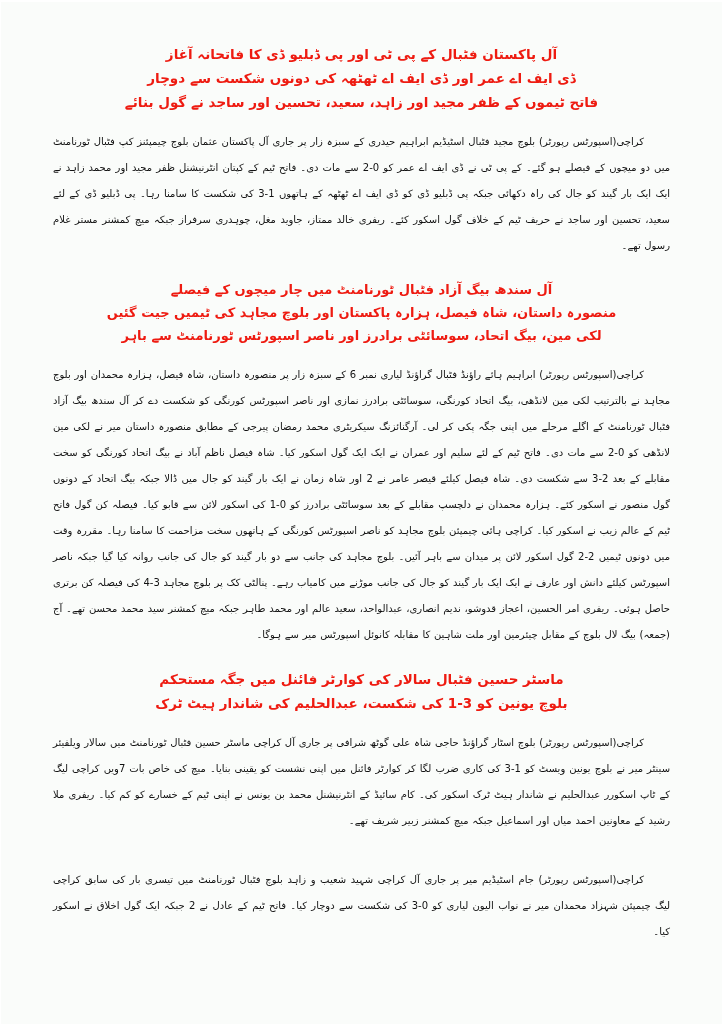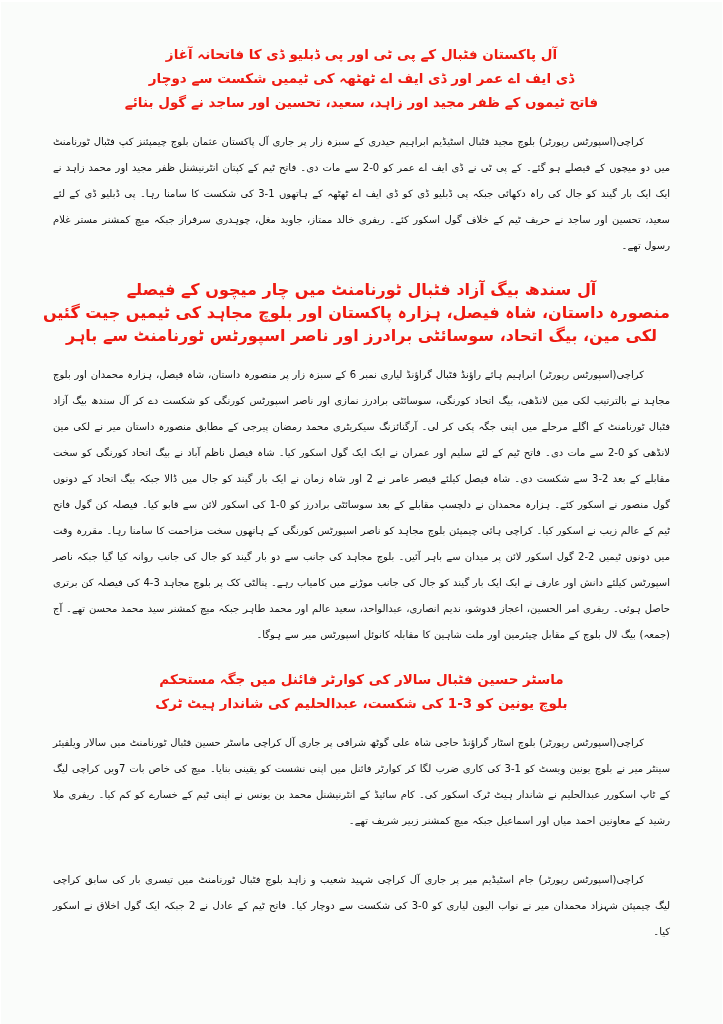--- a/index.html
+++ b/index.html
@@ -35,21 +35,21 @@
     font-family: "DejaVu Sans", sans-serif;
     font-weight: 700;
     font-size: 13.5px;
     line-height: 24px;
     letter-spacing: 0px;
     white-space: nowrap;
     direction: rtl;
     unicode-bidi: isolate;
   }
   .headline-line.small {
-    font-size: 16px;
+    font-size: 13px;
     line-height: 23px;
   }
   
   .body-para {
     color: #111111;
     font-family: "DejaVu Sans", sans-serif;
     font-size: 10px;
     line-height: 26px;
     text-align: justify;
     text-align-last: right;
@@ -63,21 +63,21 @@
   .spacer-md { height: 15px; }
   .spacer-lg { height: 20px; }
 </style>
 </head>
 <body>
 
 <div class="page doc">
 
   <div class="headline-block">
     <div class="headline-line">آل پاکستان فٹبال کے پی ٹی اور پی ڈبلیو ڈی کا فاتحانہ آغاز</div>
-    <div class="headline-line">ڈی ایف اے عمر اور ڈی ایف اے ٹھٹھہ کی ٹیمیں شکست سے دوچار</div>
+    <div class="headline-line">ڈی ایف اے عمر اور ڈی ایف اے ٹھٹھہ کی دونوں شکست سے دوچار</div>
     <div class="headline-line">فاتح ٹیموں کے ظفر مجید اور زاہد، سعید، تحسین اور ساجد نے گول بنائے</div>
   </div>
 
   <div class="spacer-sm"></div>
 
   <p class="body-para">کراچی(اسپورٹس رپورٹر) بلوچ مجید فٹبال اسٹیڈیم ابراہیم حیدری کے سبزہ زار پر جاری آل پاکستان عثمان بلوچ چیمپئنز کپ فٹبال ٹورنامنٹ میں دو میچوں کے فیصلے ہو گئے۔ کے پی ٹی نے ڈی ایف اے عمر کو 0-2 سے مات دی۔ فاتح ٹیم کے کپتان انٹرنیشنل ظفر مجید اور محمد زاہد نے ایک ایک بار گیند کو جال کی راہ دکھائی جبکہ پی ڈبلیو ڈی کو ڈی ایف اے ٹھٹھہ کے ہاتھوں 1-3 کی شکست کا سامنا رہا۔ پی ڈبلیو ڈی کے لئے سعید، تحسین اور ساجد نے حریف ٹیم کے خلاف گول اسکور کئے۔ ریفری خالد ممتاز، جاوید مغل، چوہدری سرفراز جبکہ میچ کمشنر مستر غلام رسول تھے۔</p>
 
   <div class="spacer-md"></div>
 
   <div class="headline-block">

